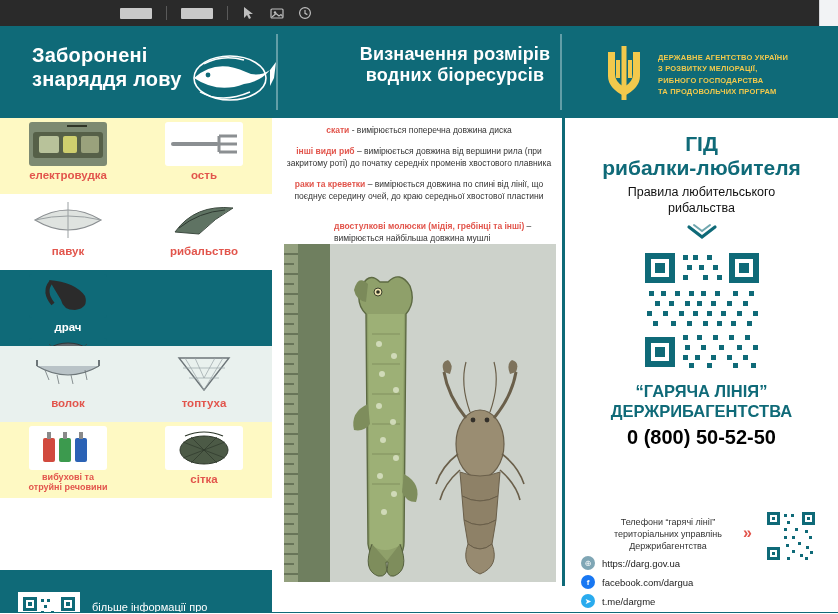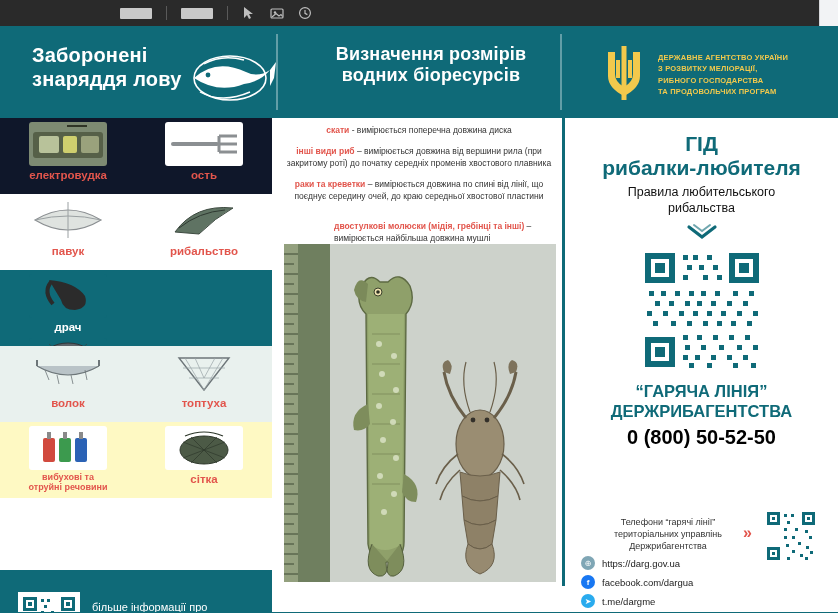--- a/index.html
+++ b/index.html
@@ -93,21 +93,21 @@
     font-weight: bold;
     line-height: 1.18;
     letter-spacing: .2px;
   }
   .band-title-1 {
     top: 18px; left: 32px;
     font-size: 20px;
     width: 230px;
   }
   .band-title-2 {
-    top: 18px; left: 306px;
+    top: 18px; left: 330px;
     font-size: 18px;
     width: 250px;
     text-align: center;
   }
   .fish-emblem {
     position: absolute;
     top: 22px; left: 186px;
     width: 92px; height: 62px;
   }
   .trident-wrap {
@@ -159,21 +159,21 @@
   }
   .gear-label {
     margin-top: 3px;
     font-size: 11.5px;
     font-weight: bold;
     text-align: center;
     line-height: 1.1;
   }
   .gear-label.small { font-size: 9px; }
 
-  .bandc-1 { background: #0f172a; }
+  .bandc-1 { background: #fef9c3; }
   .bandc-2 { background: #ffffff; }
   .bandc-3 { background: #0f6a78; flex-direction: column; }
   .bandc-4 { background: #e9f1ee; }
   .bandc-5 { background: #fef9c3; }
   .lbl-red  { color: #e2554c; }
   .lbl-white{ color: #ffffff; }
 
   .gear-footer {
     position: absolute;
     left: 0; top: 452px;

